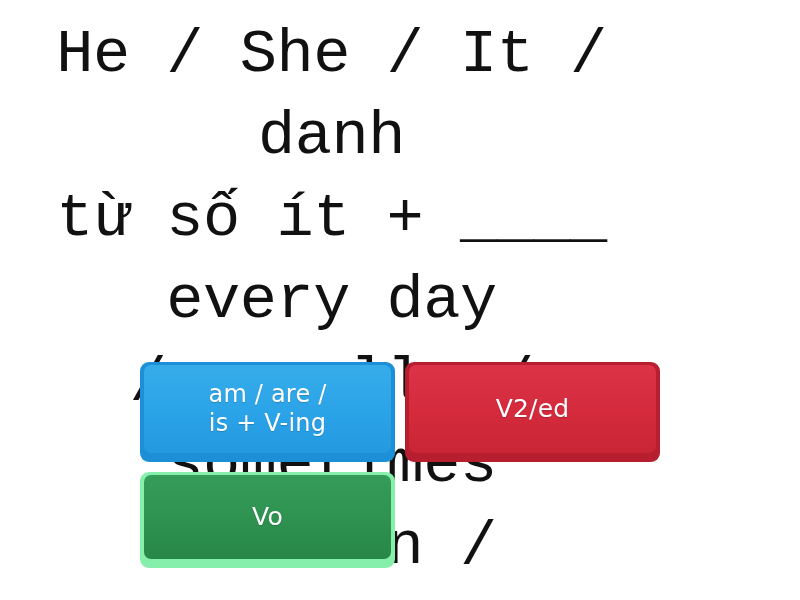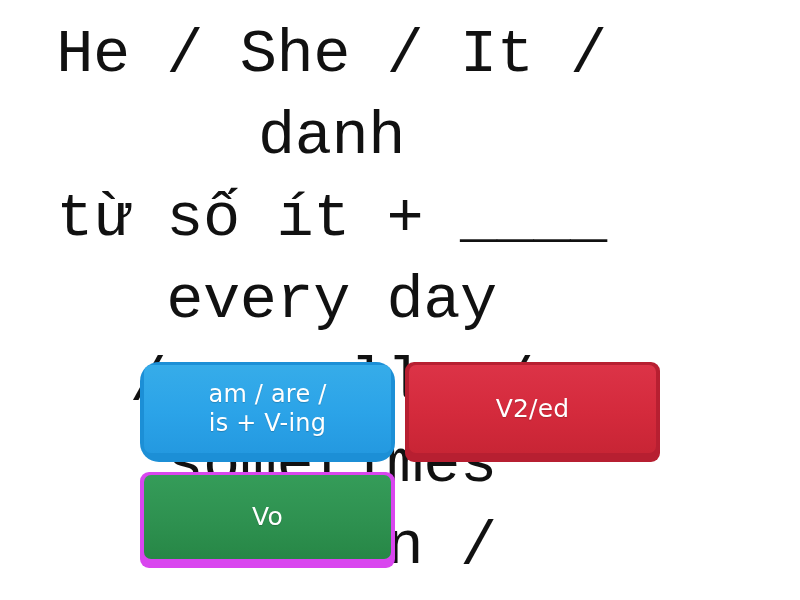--- a/index.html
+++ b/index.html
@@ -86,27 +86,27 @@
     white-space: pre-line;
     text-shadow: 0 1px 1px rgba(0,0,0,0.18);
   }
 
   .answer-tile.two-line .tile-label {
     font-size: 24px;
     line-height: 29px;
   }
 
   
-  .tile-blue   { background: #1c8fd6; border-radius: 19px; }
+  .tile-blue   { background: #1c8fd6; }
   .tile-blue   .tile-face { background: linear-gradient(180deg,#36ace9 0%, #2ba3e8 55%, #2499e0 100%); }
   .tile-red    { background: #b71f31; }
   .tile-red    .tile-face { background: linear-gradient(180deg,#dc3347 0%, #d42a3c 55%, #c82535 100%); }
   .tile-orange { background: #dd7106; }
   .tile-orange .tile-face { background: linear-gradient(180deg,#fa8e1c 0%, #f6820d 55%, #ef7a06 100%); }
-  .tile-green  { background: #d946ef; }
+  .tile-green  { background: #86efac; }
   .tile-green  .tile-face { background: linear-gradient(180deg,#359c59 0%, #2e9150 55%, #278746 100%); }
 </style>
 </head>
 <body>
 
 <div id="quiz-stage">
 
   <div id="question-prompt">He / She / It / danh
 từ số ít + ____ every day
 / usually / sometimes

